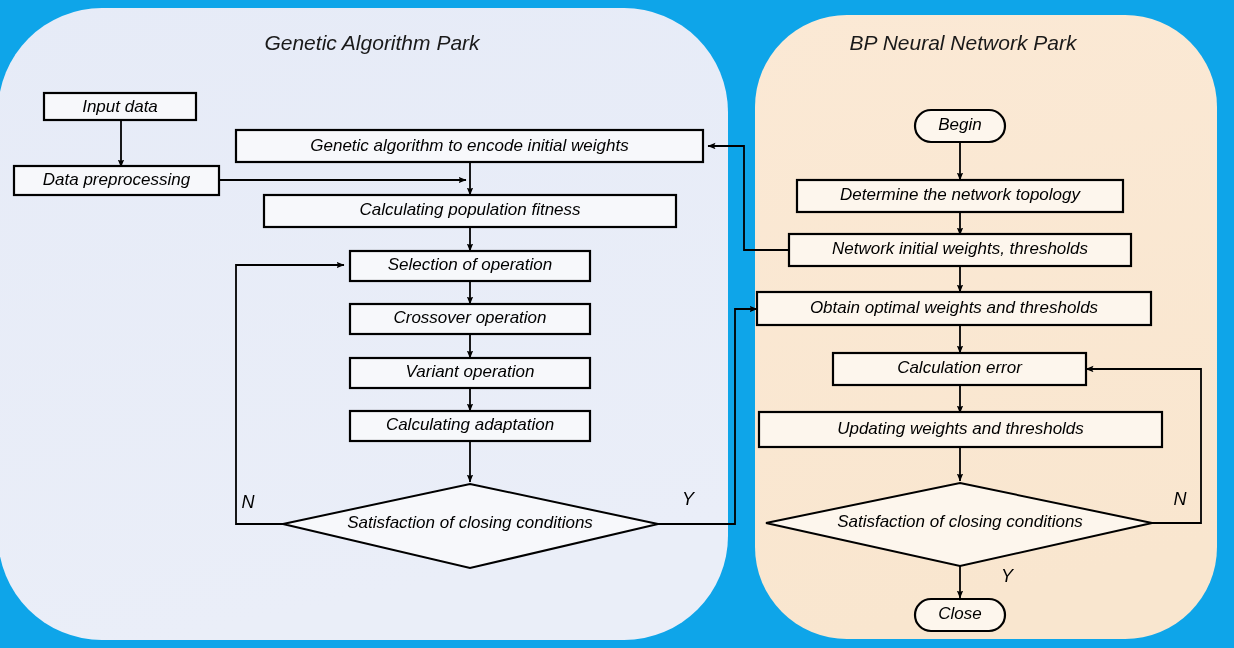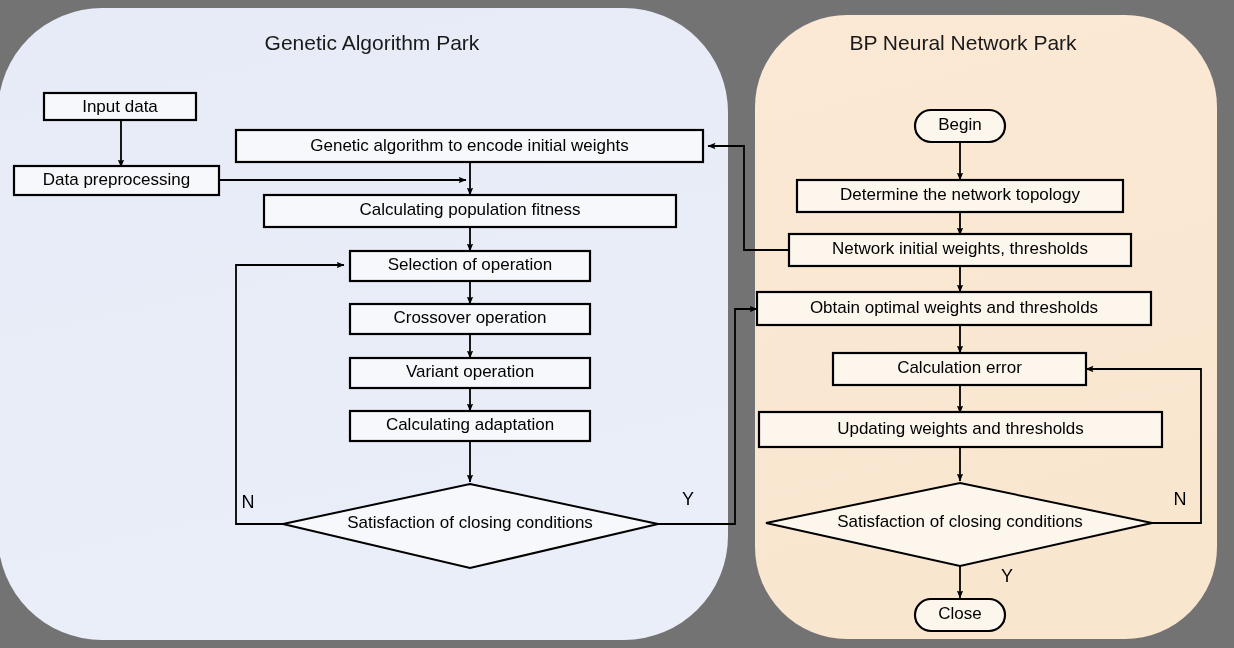--- a/index.html
+++ b/index.html
@@ -4,23 +4,24 @@
 <style>
   html, body {
     margin: 0;
     padding: 0;
     background: #ffffff;
   }
   #canvas-wrap {
     position: relative;
     width: 1234px;
     height: 648px;
-    background: #737373;
+    background: #0ea5e9;
     overflow: hidden;
     font-family: "Liberation Sans", sans-serif;
+    font-style: italic;
   }
   svg#flow {
     display: block;
     width: 1234px;
     height: 648px;
   }
   .panel-title {
     font-family: "Liberation Sans", sans-serif;
     font-size: 21px;
     fill: #1a1a1a;

